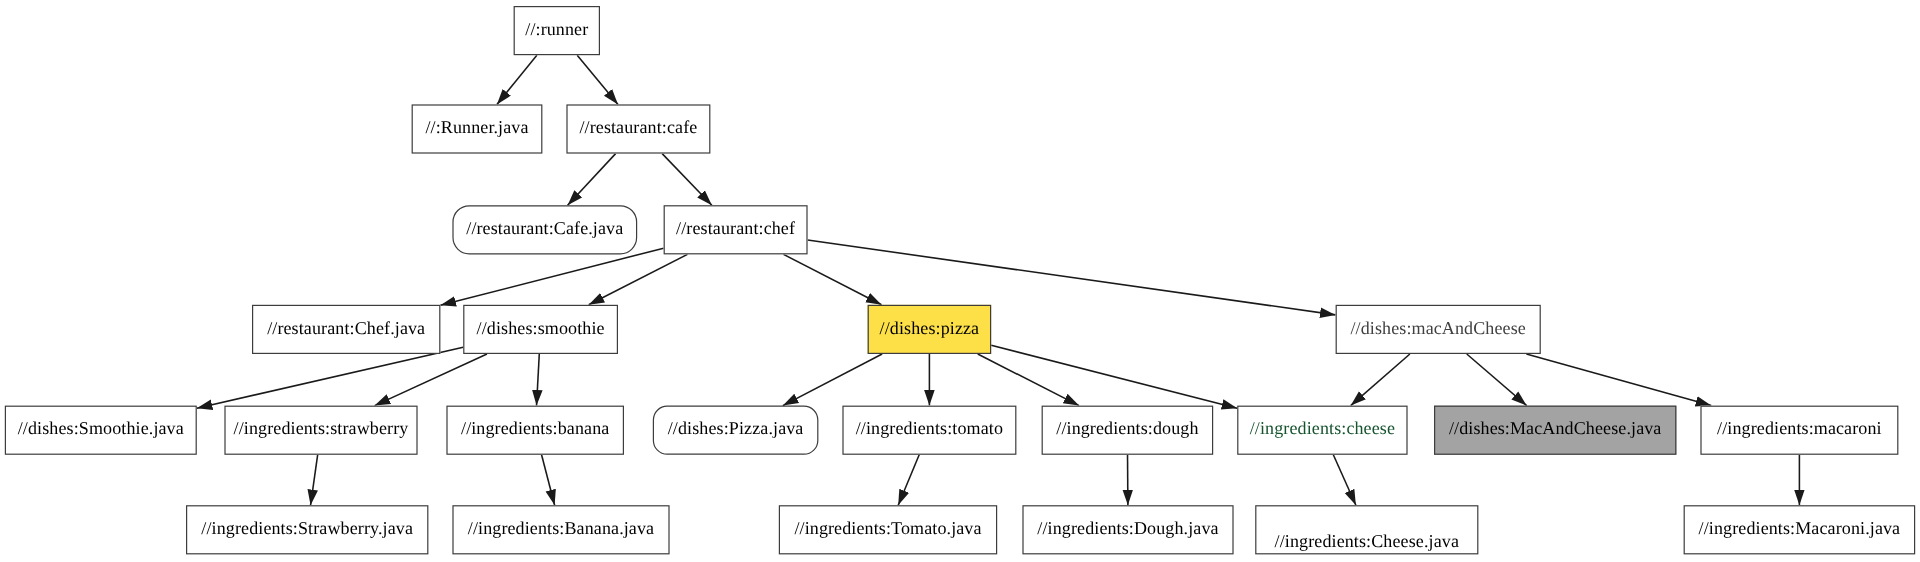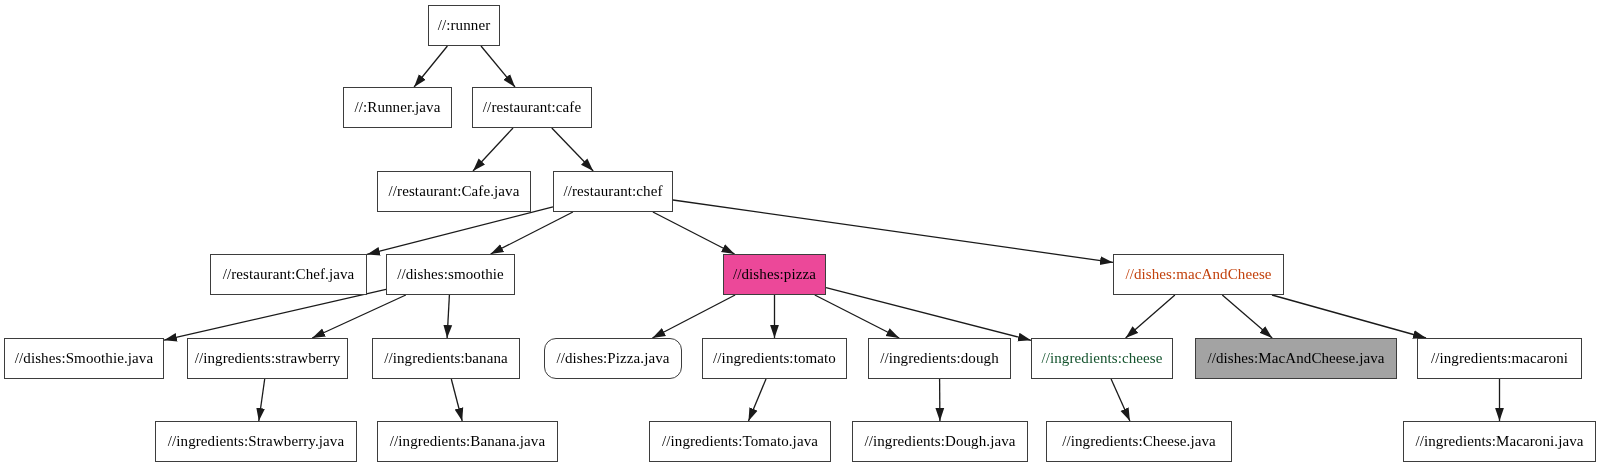--- a/index.html
+++ b/index.html
@@ -78,36 +78,36 @@
   <div>
       <div class="node" style="left: 428px; top: 5px; width: 72px; height: 41px; border-color: rgb(61, 61, 61); background: rgb(255, 255, 255); color: rgb(0, 0, 0);">
         <span>//:runner</span>
       </div>
       <div class="node" style="left: 343px; top: 87px; width: 109px; height: 41px; border-color: rgb(61, 61, 61); background: rgb(255, 255, 255); color: rgb(0, 0, 0);">
         <span>//:Runner.java</span>
       </div>
       <div class="node" style="left: 472px; top: 87px; width: 120px; height: 41px; border-color: rgb(61, 61, 61); background: rgb(255, 255, 255); color: rgb(0, 0, 0);">
         <span>//restaurant:cafe</span>
       </div>
-      <div class="node" style="left: 377px; top: 171px; width: 154px; height: 41px; border-color: rgb(61, 61, 61); background: rgb(255, 255, 255); color: rgb(0, 0, 0);">
+      <div class="node" style="left: 377px; top: 171px; width: 154px; height: 41px; border-color: rgb(61, 61, 61); background: rgb(255, 255, 255); color: rgb(0, 0, 0); border-radius: 14px;">
         <span>//restaurant:Cafe.java</span>
       </div>
       <div class="node" style="left: 553px; top: 171px; width: 120px; height: 41px; border-color: rgb(61, 61, 61); background: rgb(255, 255, 255); color: rgb(0, 0, 0);">
         <span>//restaurant:chef</span>
       </div>
       <div class="node" style="left: 210px; top: 254px; width: 157px; height: 41px; border-color: rgb(61, 61, 61); background: rgb(255, 255, 255); color: rgb(0, 0, 0);">
         <span>//restaurant:Chef.java</span>
       </div>
       <div class="node" style="left: 386px; top: 254px; width: 129px; height: 41px; border-color: rgb(61, 61, 61); background: rgb(255, 255, 255); color: rgb(0, 0, 0);">
         <span>//dishes:smoothie</span>
       </div>
-      <div class="node" style="left: 723px; top: 254px; width: 103px; height: 41px; border-color: rgb(61, 61, 61); background: #ec4899; color: rgb(0, 0, 0);">
+      <div class="node" style="left: 723px; top: 254px; width: 103px; height: 41px; border-color: rgb(61, 61, 61); background: #fde047; color: rgb(0, 0, 0);">
         <span>//dishes:pizza</span>
       </div>
-      <div class="node" style="left: 1113px; top: 254px; width: 171px; height: 41px; border-color: rgb(61, 61, 61); background: rgb(255, 255, 255); color: #c2410c;">
+      <div class="node" style="left: 1113px; top: 254px; width: 171px; height: 41px; border-color: rgb(61, 61, 61); background: rgb(255, 255, 255); color: #404040;">
         <span>//dishes:macAndCheese</span>
       </div>
       <div class="node" style="left: 4px; top: 338px; width: 160px; height: 41px; border-color: rgb(61, 61, 61); background: rgb(255, 255, 255); color: rgb(0, 0, 0);">
         <span>//dishes:Smoothie.java</span>
       </div>
       <div class="node" style="left: 187px; top: 338px; width: 161px; height: 41px; border-color: rgb(61, 61, 61); background: rgb(255, 255, 255); color: rgb(0, 0, 0);">
         <span>//ingredients:strawberry</span>
       </div>
       <div class="node" style="left: 372px; top: 338px; width: 148px; height: 41px; border-color: rgb(61, 61, 61); background: rgb(255, 255, 255); color: rgb(0, 0, 0);">
         <span>//ingredients:banana</span>
@@ -135,20 +135,20 @@
       </div>
       <div class="node" style="left: 377px; top: 421px; width: 181px; height: 41px; border-color: rgb(61, 61, 61); background: rgb(255, 255, 255); color: rgb(0, 0, 0);">
         <span>//ingredients:Banana.java</span>
       </div>
       <div class="node" style="left: 649px; top: 421px; width: 182px; height: 41px; border-color: rgb(61, 61, 61); background: rgb(255, 255, 255); color: rgb(0, 0, 0);">
         <span>//ingredients:Tomato.java</span>
       </div>
       <div class="node" style="left: 852px; top: 421px; width: 176px; height: 41px; border-color: rgb(61, 61, 61); background: rgb(255, 255, 255); color: rgb(0, 0, 0);">
         <span>//ingredients:Dough.java</span>
       </div>
-      <div class="node" style="left: 1046px; top: 421px; width: 186px; height: 41px; border-color: rgb(61, 61, 61); background: rgb(255, 255, 255); color: rgb(0, 0, 0);">
+      <div class="node" style="left: 1046px; top: 421px; width: 186px; height: 41px; border-color: rgb(61, 61, 61); background: rgb(255, 255, 255); color: rgb(0, 0, 0); align-items: flex-end;">
         <span>//ingredients:Cheese.java</span>
       </div>
       <div class="node" style="left: 1403px; top: 421px; width: 193px; height: 41px; border-color: rgb(61, 61, 61); background: rgb(255, 255, 255); color: rgb(0, 0, 0);">
         <span>//ingredients:Macaroni.java</span>
       </div>
     </div>
 </div>
 
 </body></html>

